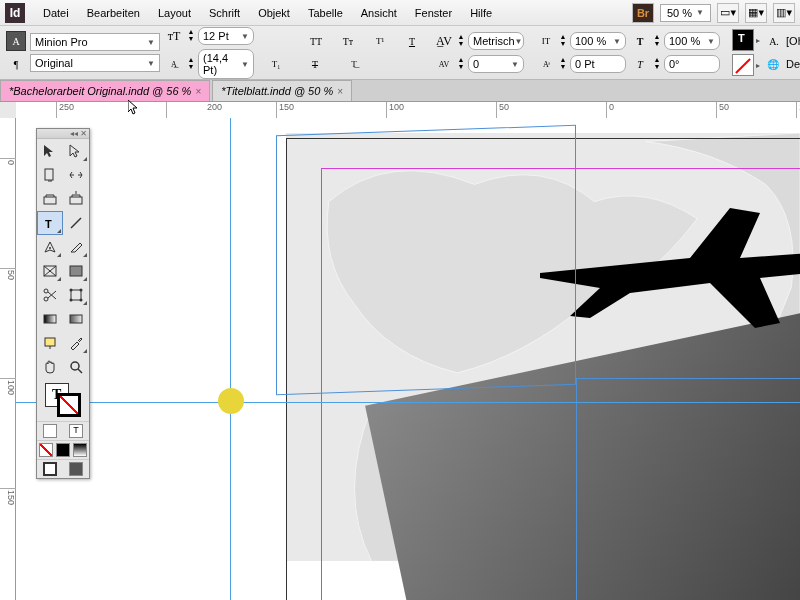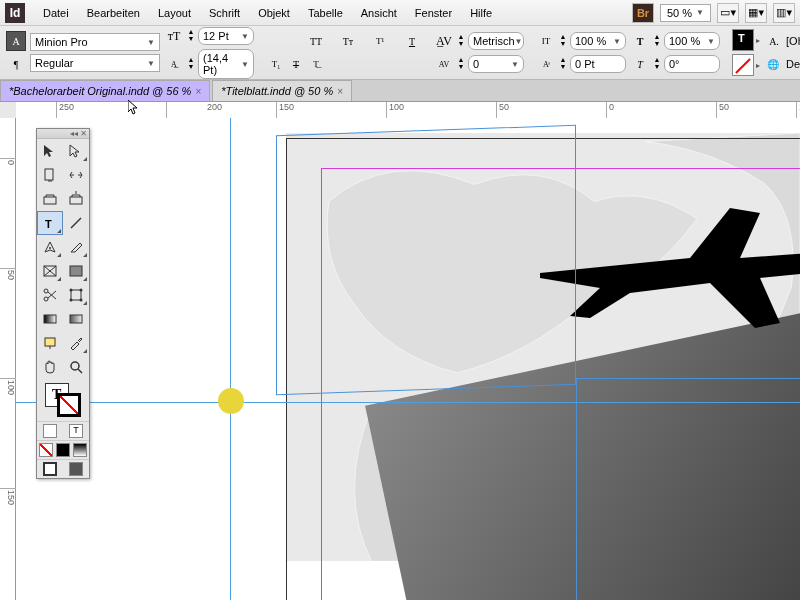--- a/index.html
+++ b/index.html
@@ -21,21 +21,21 @@
 .ctrl-input.med { width: 56px; border-radius: 7px; }
 .dd-arrow { margin-left: auto; font-size: 8px; color: #555; }
 .ico { width: 20px; height: 20px; border: 1px solid transparent; display: flex; align-items: center; justify-content: center; font-size: 10px; font-family: serif; }
 .divider { width: 1px; background: #c0c0c0; margin: 2px 2px; }
 .swatch { width: 22px; height: 22px; border: 1px solid #888; background: #fff; position: relative; }
 .swatch.red-diag::after { content: ""; position: absolute; left: 0; right: 0; top: 50%; height: 2px; background: red; transform: rotate(-45deg); }
 
 
 .doc-tabs { height: 22px; background: #cfcfcf; border-bottom: 1px solid #999; display: flex; align-items: flex-end; }
 .tab { height: 21px; padding: 3px 8px; background: #dcdcdc; border: 1px solid #aaa; border-bottom: none; margin-right: 2px; display: flex; align-items: center; gap: 4px; font-style: italic; }
-.tab.active { background: #c4b5fd; }
+.tab.active { background: #f9a8d4; }
 .tab-close { font-style: normal; color: #666; cursor: pointer; font-size: 10px; }
 
 
 .ruler-h { height: 24px; background: #fff; border-bottom: 1px solid #999; position: relative; margin-left: 16px; overflow: hidden; }
 .ruler-v { width: 16px; background: #fff; border-right: 1px solid #999; position: absolute; left: 0; top: 118px; bottom: 0; }
 .ruler-h .tick { position: absolute; top: 0; font-size: 9px; color: #666; border-left: 1px solid #aaa; padding-left: 2px; height: 16px; }
 .ruler-v .tick { position: absolute; left: 0; font-size: 9px; color: #666; border-top: 1px solid #aaa; padding-top: 1px; width: 16px; writing-mode: vertical-rl; }
 
 
 .canvas-area { position: absolute; left: 16px; top: 118px; right: 0; bottom: 0; background: #fff; overflow: hidden; }
@@ -98,21 +98,21 @@
   <div class="ctrl-col">
     <div class="ico" style="background:#555;color:#fff;border-color:#333;">A</div>
     <div class="ico">¶</div>
   </div>
   <div class="ctrl-col">
     <div class="ctrl-input wide">
       <span>Minion Pro</span>
         <span class="dd-arrow">▼</span>
     </div>
     <div class="ctrl-input wide">
-      <span>Regular</span>
+      <span>Original</span>
         <span class="dd-arrow">▼</span>
     </div>
   </div>
   <div class="ctrl-col">
     <div style="display:flex;gap:2px;align-items:center;">
       <div class="ico" style="font-size:12px;">тT</div>
       <div class="ico" style="width:10px;font-size:7px;line-height:7px;">▲<br>▼</div>
       <div class="ctrl-input med">
           <span>12 Pt</span>
           <span class="dd-arrow">▼</span>
@@ -128,21 +128,21 @@
     </div>
   </div>
   <div class="divider"></div>
   <div class="ctrl-col">
     <div style="display:flex;gap:12px;margin-left:40px;">
       <div class="ico">TT</div>
       <div class="ico">Tᴛ</div>
       <div class="ico" style="font-size:9px;font-family:Liberation Serif, serif;">T¹</div>
       <div class="ico" style="text-decoration:underline;">T</div>
     </div>
-    <div style="display:flex;gap:0;align-items:flex-end;">
+    <div style="display:flex;gap:19px;align-items:flex-end;">
       <div class="ico" style="font-size:9px;">T₁</div>
       <div class="ico" style="text-decoration:line-through;">T</div>
       <div class="ico" style="font-size:9px;">T͟</div>
     </div>
   </div>
   <div class="divider"></div>
   <div class="ctrl-col">
     <div style="display:flex;gap:2px;align-items:center;">
       <div class="ico" style="font-size:12px;">A̲V</div>
       <div class="ico" style="width:10px;font-size:7px;line-height:7px;">▲<br>▼</div>

